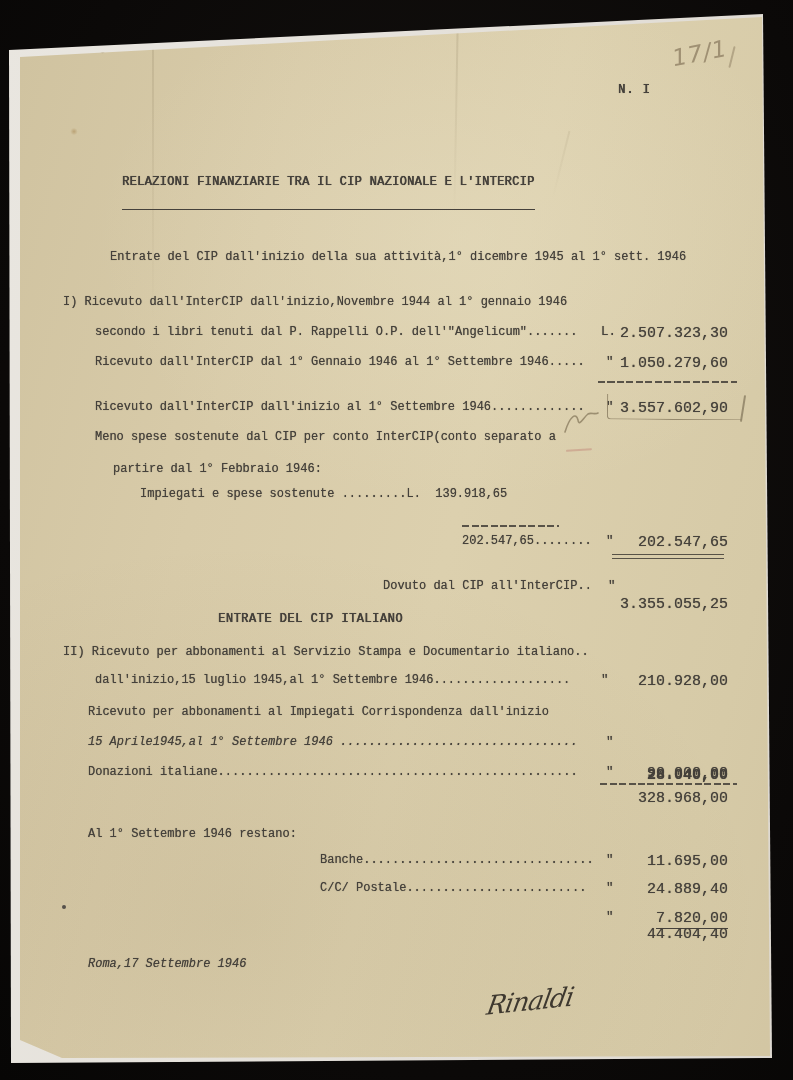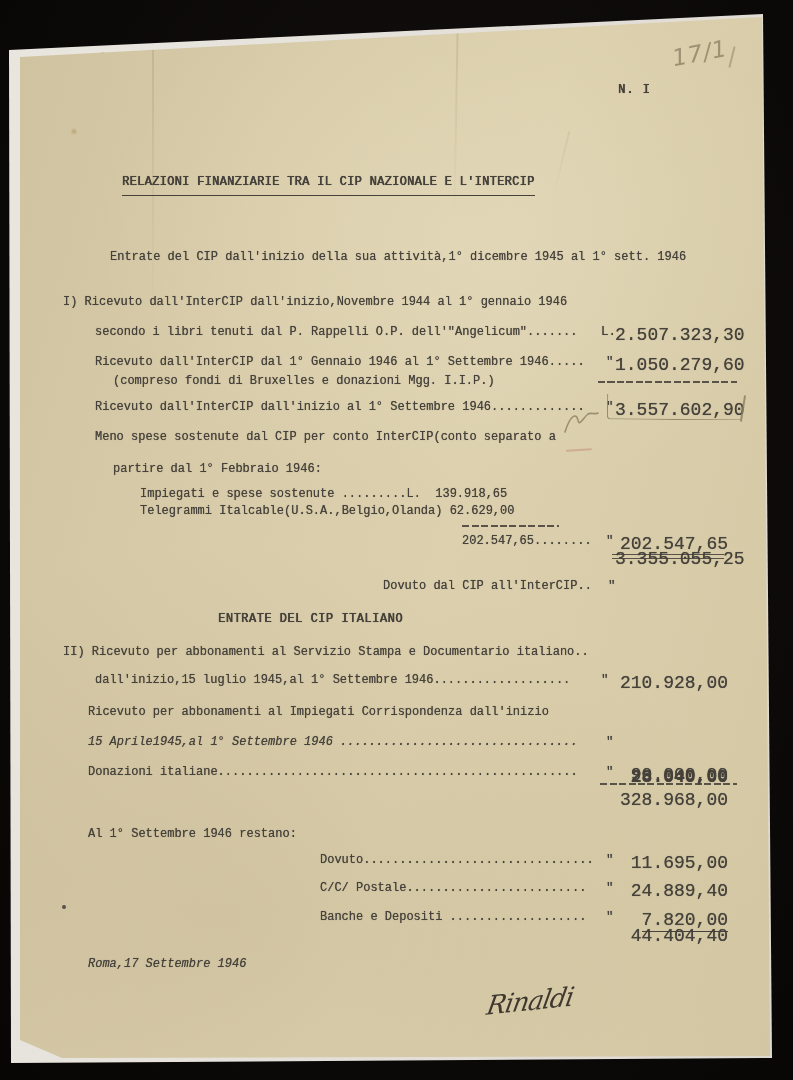--- a/index.html
+++ b/index.html
@@ -19,25 +19,25 @@
     background:
       radial-gradient(ellipse 520px 380px at 58% 22%, rgba(236,228,200,.35), rgba(0,0,0,0) 70%),
       radial-gradient(ellipse 700px 500px at 30% 85%, rgba(120,100,60,.10), rgba(0,0,0,0) 75%),
       linear-gradient(104deg, #cfc29f 0%, #d8cba9 30%, #dcd0ae 55%, #d6caa7 85%, #d2c5a2 100%);
   }
   .tw {
     position:absolute; white-space:pre; font-size:12px; line-height:14px;
     color:#45413b; text-shadow: 0 0 .7px rgba(62,57,49,.75); letter-spacing:0;
   }
   .strike2 { text-shadow: .5px 0 0 currentColor, 0 0 .7px rgba(62,57,49,.8); }
-  .title { border-bottom:1.6px solid #45413b; padding-bottom:6px; letter-spacing:.3px; }
+  .title { border-bottom:1.6px solid #45413b; padding-bottom:20px; letter-spacing:.3px; }
   .cur { position:absolute; font-size:12.5px; color:#45413b; text-shadow:0 0 .7px rgba(62,57,49,.75); }
   .amt {
     position:absolute; left:615px; width:113px; text-align:right;
-    font-size:18px; color:#45413b; text-shadow:0 0 .7px rgba(62,57,49,.75);
+    font-size:15px; color:#45413b; text-shadow:0 0 .7px rgba(62,57,49,.75);
     white-space:pre;
   }
   .amt .u { border-bottom:1.6px solid #45413b; padding-bottom:1px; }
   .rule-dash {
     position:absolute; height:1.8px;
     background: repeating-linear-gradient(90deg, #4a453d 0 7px, rgba(0,0,0,0) 7px 9.5px);
     opacity:.9;
   }
   .rule-double {
     position:absolute; height:2.6px;
@@ -118,49 +118,47 @@
   <div class="tw" style="left:63px;  top:295px;">I) Ricevuto dall'InterCIP dall'inizio,Novembre 1944 al 1° gennaio 1946</div>
 
   <div class="tw" style="left:95px;  top:325px;">secondo i libri tenuti dal P. Rappelli O.P. dell'"Angelicum".......</div>
   <div class="cur" style="left:601px; top:325px;">L.</div>
   <div class="amt" style="top:325px;">2.507.323,30</div>
 
   <div class="tw" style="left:95px;  top:355px;">Ricevuto dall'InterCIP dal 1° Gennaio 1946 al 1° Settembre 1946.....</div>
   <div class="cur" style="left:606px; top:355px;">"</div>
   <div class="amt" style="top:355px;">1.050.279,60</div>
 
-  <div class="tw" style="left:113px; top:374px;">(compreso fondi di Bruxelles e donazioni Mgg. I.I.P.)</div>
   <div class="rule-dash" style="left:598px; top:381px; width:139px;"></div>
 
   <div class="tw" style="left:95px;  top:400px;">Ricevuto dall'InterCIP dall'inizio al 1° Settembre 1946.............</div>
   <div class="cur" style="left:606px; top:400px;">"</div>
   <div class="amt" style="top:400px;">3.557.602,90</div>
   <div class="pencil-box"></div>
   <div class="pencil-tick"></div>
 
   <div class="tw" style="left:95px;  top:430px;text-align:center;">Meno spese sostenute dal CIP per conto InterCIP(conto separato a</div>
   <svg class="squiggle" width="40" height="26" viewBox="0 0 40 26">
     <path d="M3,22 C8,6 14,2 16,10 C17,17 21,8 26,4 C29,2 33,5 36,3" fill="none" stroke="rgba(140,126,98,.8)" stroke-width="1.6" stroke-linecap="round"></path>
   </svg>
   <div class="red-dash"></div>
 
   <div class="tw" style="left:113px; top:462px;">partire dal 1° Febbraio 1946:</div>
   <div class="tw" style="left:140px; top:487px;">Impiegati e spese sostenute .........L.  139.918,65</div>
-  <div class="tw" style="left:140px; top:504px;">Telegrammi Italcable(U.S.A.,Belgio,Olanda) 62.629,00</div>
 
   <div class="rule-dash" style="left:462px; top:525px; width:97px;"></div>
   <div class="tw" style="left:462px; top:534px;">202.547,65........</div>
   <div class="cur" style="left:606px; top:534px;">"</div>
   <div class="amt" style="top:534px;">202.547,65</div>
 
   <div class="rule-double" style="left:612px; top:554px; width:112px;"></div>
 
   <div class="tw" style="left:383px; top:579px;font-family:Liberation Mono, monospace;">Dovuto dal CIP all'InterCIP..</div>
   <div class="cur" style="left:608px; top:579px;">"</div>
-  <div class="amt" style="top:549px;">3.355.055,25</div>
+  <div class="amt" style="top:596px;">3.355.055,25</div>
 
   <div class="tw strike2" style="left:218px; top:612px; letter-spacing:.5px;">ENTRATE DEL CIP ITALIANO</div>
 
   <div class="tw" style="left:63px;  top:645px;">II) Ricevuto per abbonamenti al Servizio Stampa e Documentario italiano..</div>
 
   <div class="tw" style="left:95px;  top:673px;">dall'inizio,15 luglio 1945,al 1° Settembre 1946...................</div>
   <div class="cur" style="left:601px; top:673px;">"</div>
   <div class="amt" style="top:673px;text-align:right;">210.928,00</div>
 
   <div class="tw" style="left:88px;  top:705px;">Ricevuto per abbonamenti al Impiegati Corrispondenza dall'inizio</div>
@@ -171,29 +169,28 @@
 
   <div class="tw" style="left:88px;  top:765px;">Donazioni italiane..................................................</div>
   <div class="cur" style="left:606px; top:765px;">"</div>
   <div class="amt" style="top:765px;">90.000,00</div>
 
   <div class="rule-dash" style="left:600px; top:783px; width:137px;"></div>
   <div class="amt" style="top:790px;">328.968,00</div>
 
   <div class="tw" style="left:88px;  top:827px;">Al 1° Settembre 1946 restano:</div>
 
-  <div class="tw" style="left:320px; top:853px;">Dovuto................................</div>
+  <div class="tw" style="left:320px; top:853px;">Banche................................</div>
   <div class="cur" style="left:606px; top:853px;">"</div>
   <div class="amt" style="top:853px;">11.695,00</div>
 
   <div class="tw" style="left:320px; top:881px;">C/C/ Postale.........................</div>
   <div class="cur" style="left:606px; top:881px;">"</div>
   <div class="amt" style="top:881px;">24.889,40</div>
 
-  <div class="tw" style="left:320px; top:910px;">Banche e Depositi ...................</div>
   <div class="cur" style="left:606px; top:910px;">"</div>
   <div class="amt" style="top:910px;"><span class="u">7.820,00</span></div>
 
   <div class="amt" style="top:926px;">44.404,40</div>
 
   <div class="tw" style="left:88px;  top:957px;font-style:italic;">Roma,17 Settembre 1946</div>
 
   <div class="signature">Rinaldi</div>
 
 </div>

